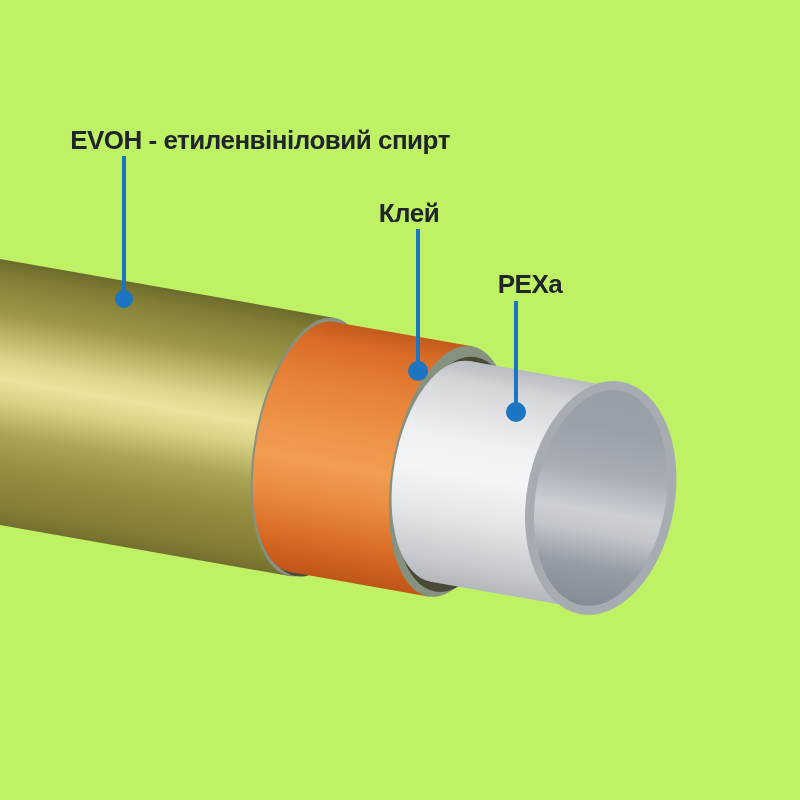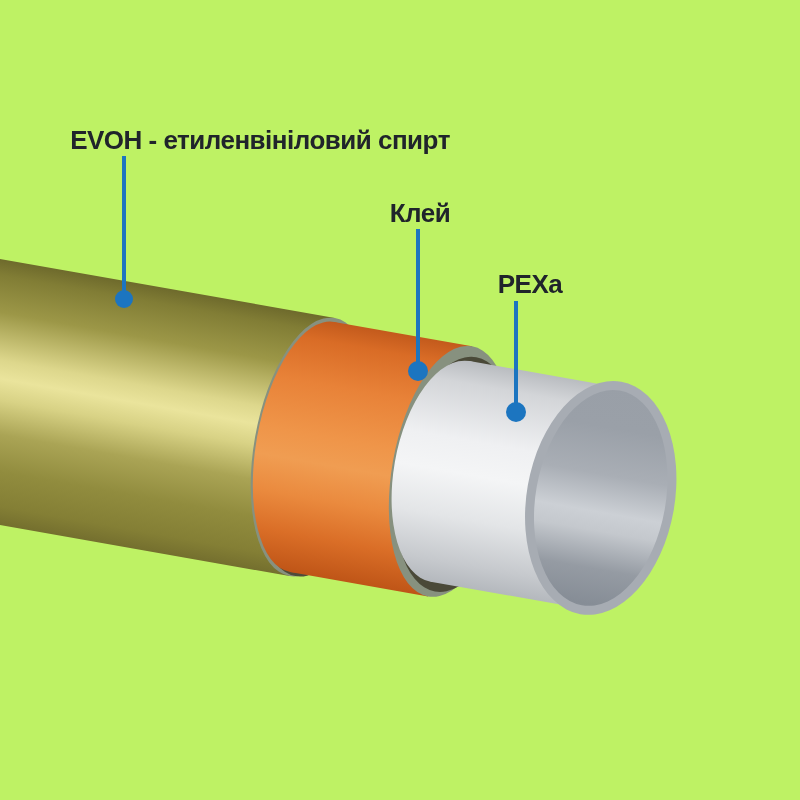--- a/index.html
+++ b/index.html
@@ -15,21 +15,21 @@
   .layer-label{
     position:absolute;
     transform:translate(-50%,-50%);
     font-weight:bold;
     font-size:26px;
     letter-spacing:-0.5px;
     color:#20242b;
     white-space:nowrap;
   }
   .label-evoh{left:260px;top:140px;}
-  .label-adhesive{left:409px;top:213px;margin-left:11px;}
+  .label-adhesive{left:409px;top:213px;}
   .label-pexa{left:530px;top:284px;}
 </style>
 </head>
 <body>
 
 <div class="canvas">
 
   <svg class="pipe-svg" width="800" height="800" viewBox="0 0 800 800">
     <defs>
       <linearGradient id="oliveGrad" gradientUnits="userSpaceOnUse" x1="0" y1="-131" x2="0" y2="131">

